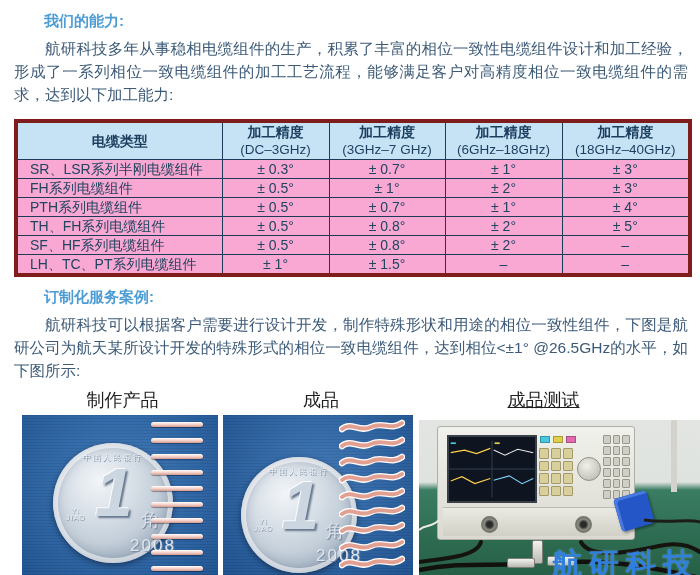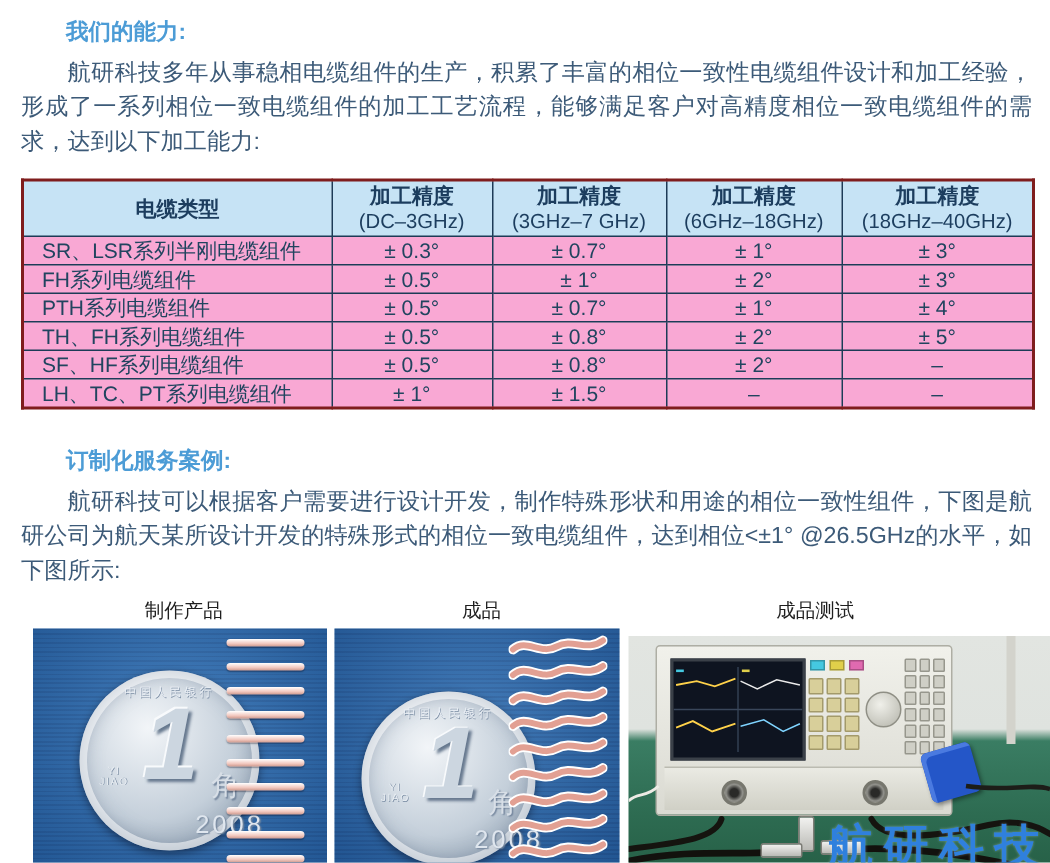--- a/index.html
+++ b/index.html
@@ -3,36 +3,36 @@
 <meta charset="utf-8">
 <style>
   html,body{margin:0;padding:0;}
   body{width:700px;height:575px;overflow:hidden;background:#ffffff;
        font-family:"Liberation Sans","DejaVu Sans",sans-serif;}
   .page{position:relative;width:700px;height:575px;background:#fff;}
   .content{padding:0 12px 0 14px;}
 
   
   .sec-heading{margin:12px 0 6px;padding-left:30px;font-size:15px;font-weight:bold;color:#4c9cd6;}
-  .sec-heading.second{margin-top:25px;}
+  .sec-heading.second{margin-top:11px;}
   .body-text{margin:0;font-size:15.5px;line-height:23px;color:#3c5a78;text-align:justify;text-indent:2em;}
 
   
-  table.spec{margin-top:13px;width:674px;border-collapse:collapse;border:2px solid #7f1d1d;table-layout:fixed;}
+  table.spec{margin-top:13px;width:674px;border-collapse:collapse;border:4px solid #7f1d1d;table-layout:fixed;}
   table.spec th,table.spec td{border:1px solid #1d3b57;padding:0;}
   table.spec th{height:36px;background:#c6e3f5;color:#1c3d5e;font-size:14px;font-weight:bold;line-height:17px;text-align:center;}
   table.spec th .sub{display:block;font-size:13.5px;font-weight:normal;}
   table.spec td{height:18px;background:#f9a8d4;color:#21445f;font-size:14px;line-height:18px;text-align:center;}
   table.spec td.rowlabel{text-align:left;padding-left:12px;}
 
   
   .figure{margin-top:6px;}
-  .captions{display:flex;margin:0 0 3px 22px;font-size:13px;color:#1f1f1f;}
+  .captions{display:flex;margin:0 0 3px 22px;font-size:18px;color:#1f1f1f;}
   .cap{text-align:center;}
-  .cap1{width:201px;} .cap2{width:196px;} .cap3{width:281px;position:relative;left:-16px;}
+  .cap1{width:201px;} .cap2{width:196px;} .cap3{width:281px;position:relative;left:-16px;text-decoration:underline;}
   .photos{display:flex;margin-left:22px;}
   .photo{position:relative;overflow:hidden;}
   .photo-blue{background:
       radial-gradient(ellipse at 50% 40%, rgba(255,255,255,.10), rgba(0,20,60,.28)),
       repeating-linear-gradient(0deg, rgba(0,0,40,.10) 0 1px, rgba(255,255,255,0) 1px 3px),
       #2e6fb4;}
   .photo-1{width:196px;height:163px;margin-right:5px;}
   .photo-2{width:190px;height:163px;margin-right:6px;background-color:#2d6cb0;}
   .photo-3{width:281px;height:168px;position:relative;top:5px;
       background:linear-gradient(180deg,#e2e5e1 0px,#dfe3df 62px,#3a7d63 70px,#2d6b51 120px,#245c43 168px);}

